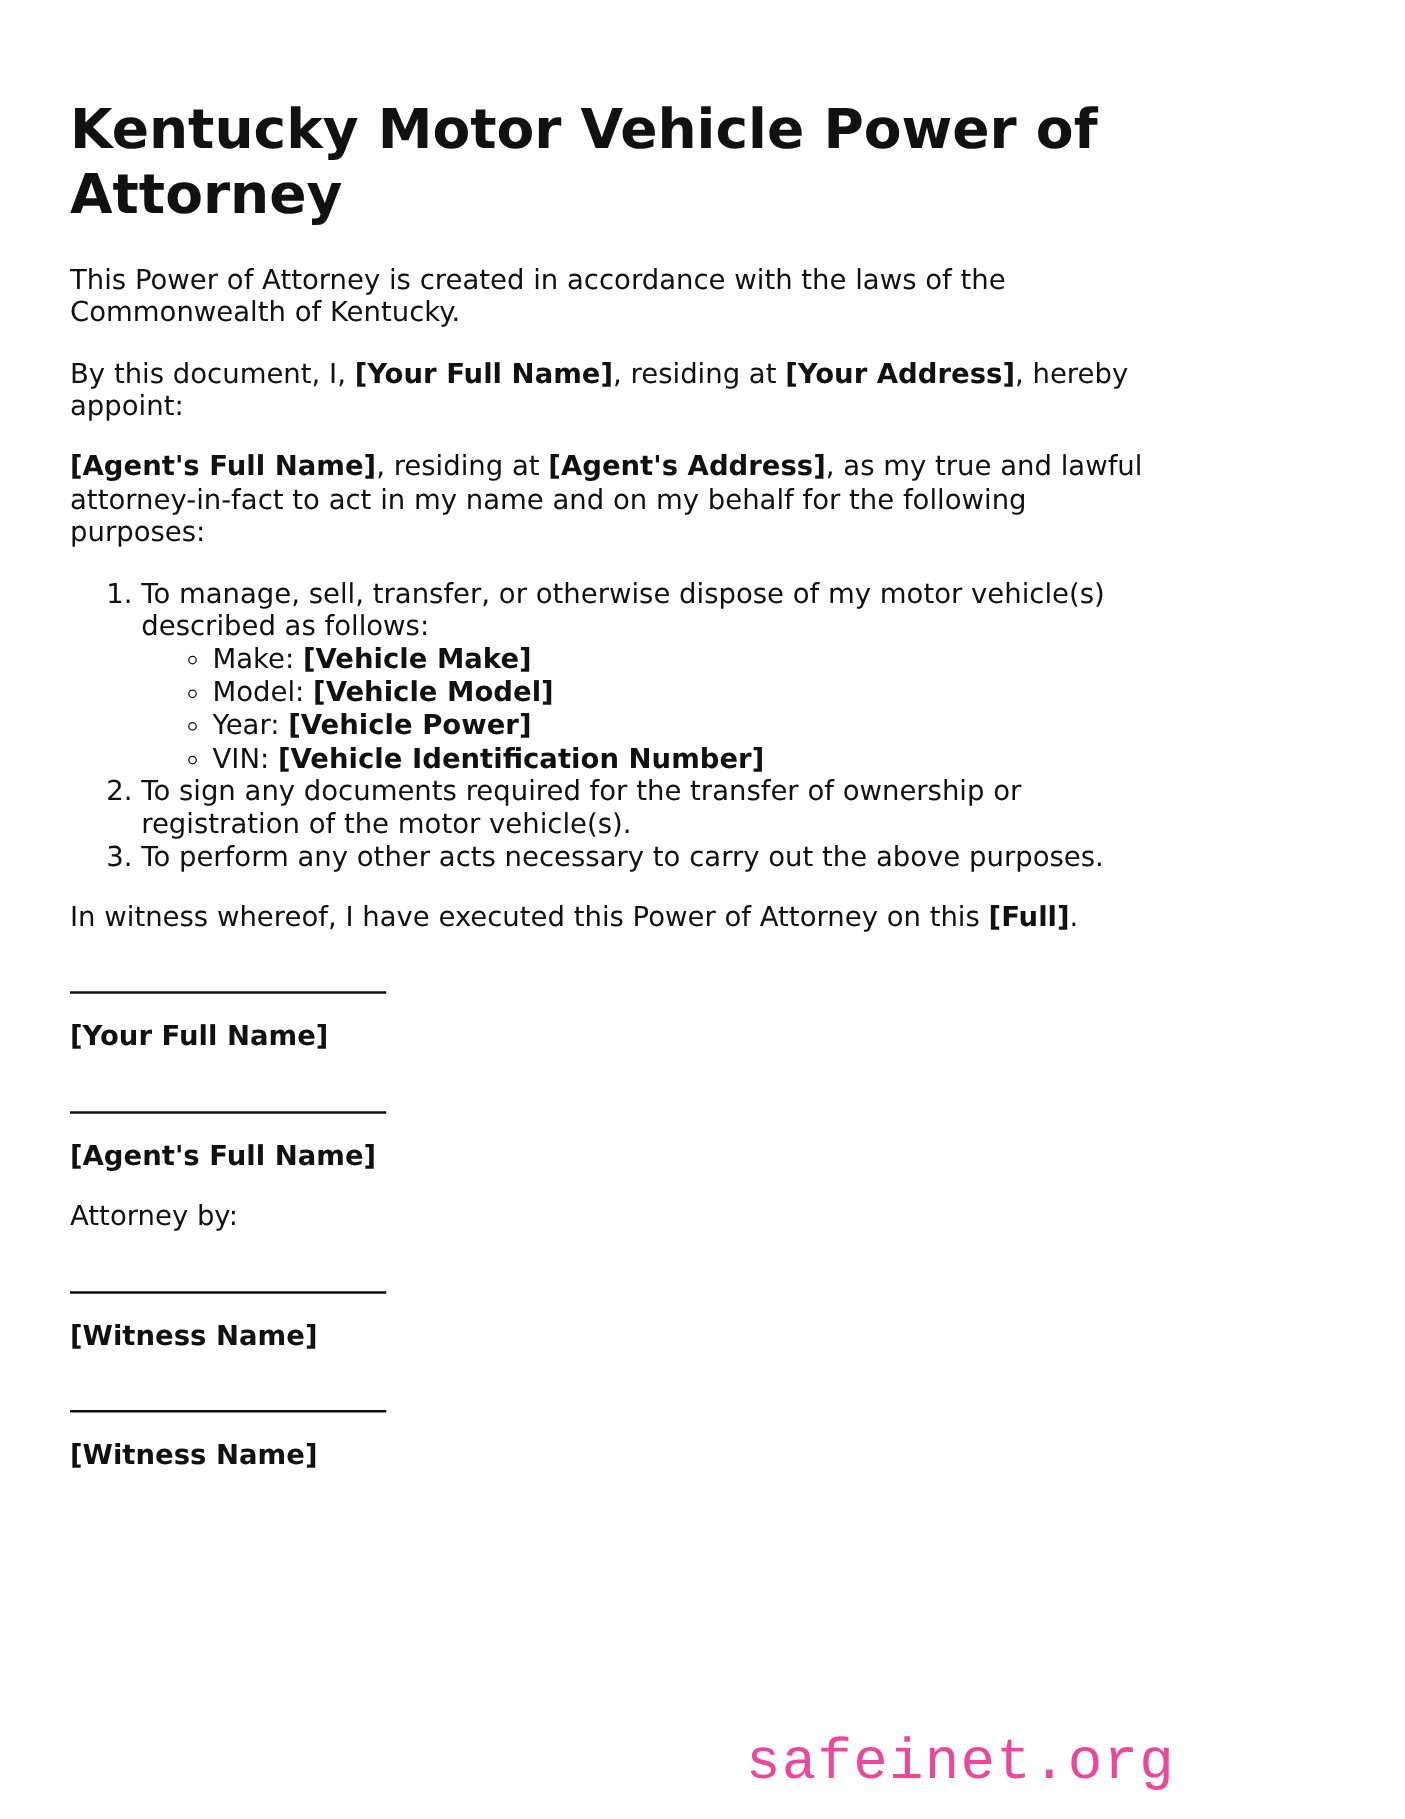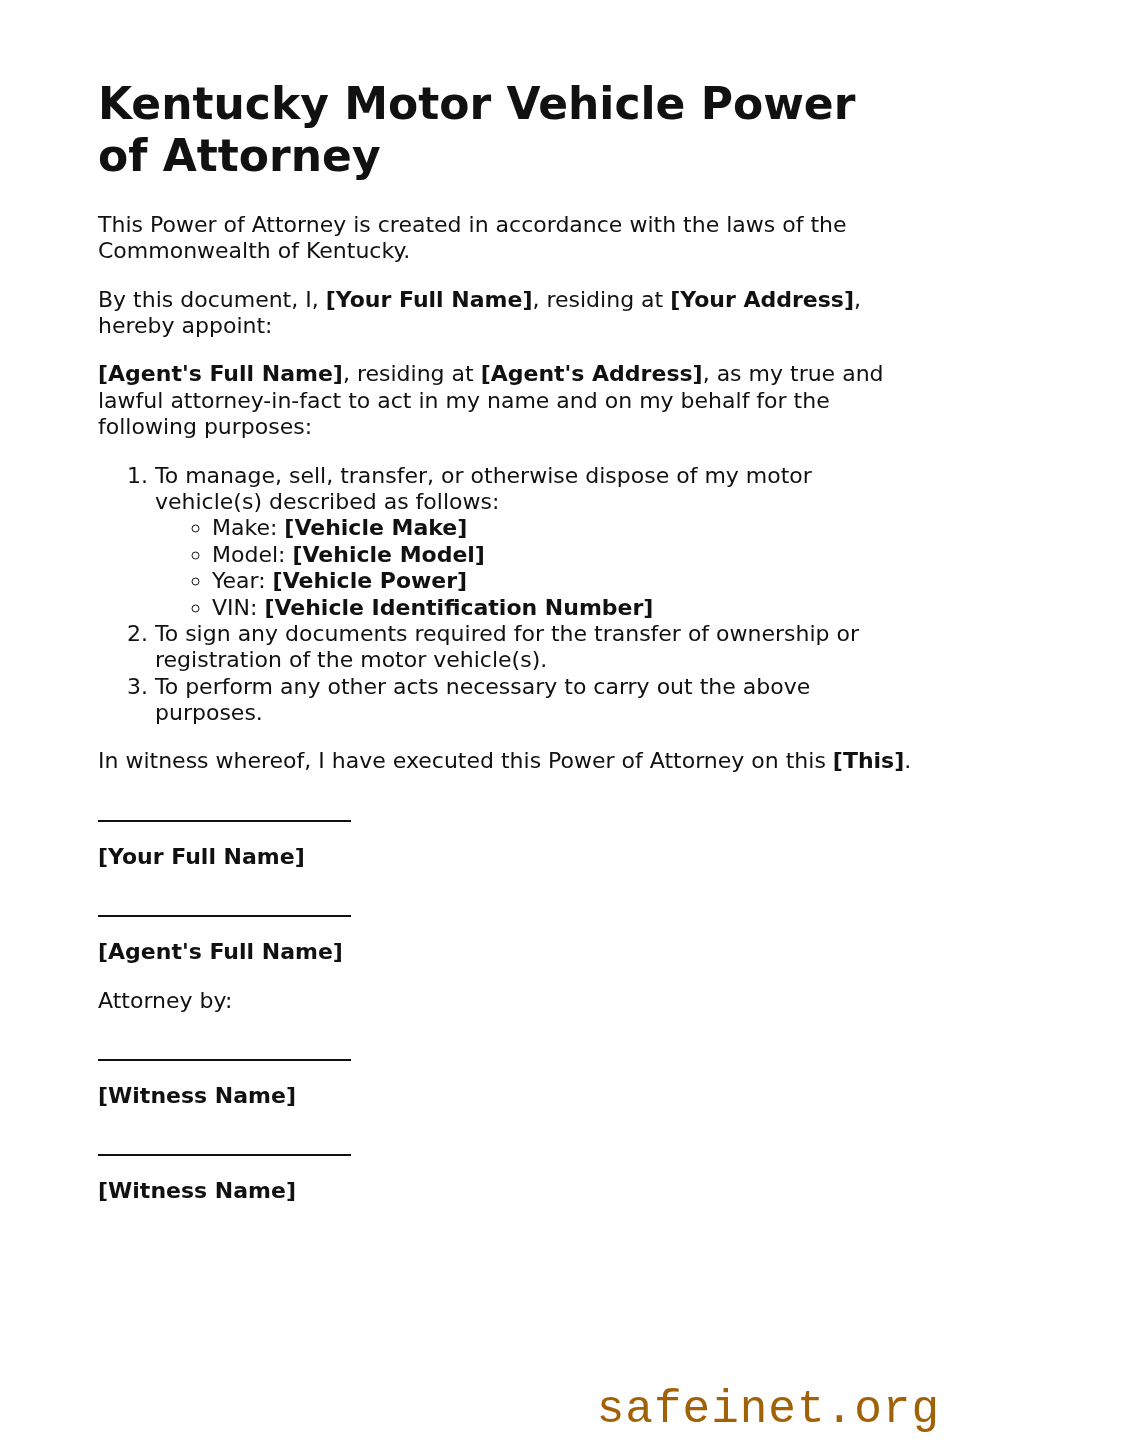--- a/index.html
+++ b/index.html
@@ -5,21 +5,21 @@
   html, body {
     margin: 0;
     padding: 0;
     background: #ffffff;
   }
   .page {
     position: relative;
     width: 980px;
     height: 1455px;
     box-sizing: border-box;
-    padding: 78px 62px 0 98px;
+    padding: 78px 62px 0 56px;
     background: #ffffff;
     font-family: "DejaVu Sans", "Liberation Sans", sans-serif;
     font-size: 22px;
     line-height: 1.2;
     color: #111111;
     overflow: hidden;
   }
   h1.doc-title {
     font-size: 44px;
     line-height: 1.18;
@@ -54,21 +54,21 @@
   .sig-label {
     font-weight: bold;
   }
   .watermark {
     position: absolute;
     right: 40px;
     bottom: 22px;
     font-family: "Liberation Mono", "DejaVu Sans Mono", monospace;
     font-size: 46px;
     line-height: 1;
-    color: #a16207;
+    color: #ec4899;
     letter-spacing: 1px;
   }
 </style>
 </head>
 <body>
 
 <div class="page">
 
   <h1 class="doc-title">Kentucky Motor Vehicle Power of Attorney</h1>
 
@@ -86,21 +86,21 @@
         <li>Model: <strong>[Vehicle Model]</strong></li>
         <li>Year: <strong>[Vehicle Power]</strong></li>
         <li>VIN: <strong>[Vehicle Identification Number]</strong></li>
       </ul>
     </li>
     <li>To sign any documents required for the transfer of ownership or registration of the motor vehicle(s).</li>
     <li>To perform any other acts necessary to carry out the above purposes.</li>
   </ol>
 
 
-  <p>In witness whereof, I have executed this Power of Attorney on this <strong>[This]</strong>.</p>
+  <p>In witness whereof, I have executed this Power of Attorney on this <strong>[Full]</strong>.</p>
 
   <div class="sig-line"></div>
   <p class="sig-label">[Your Full Name]</p>
 
   <div class="sig-line"></div>
   <p class="sig-label">[Agent's Full Name]</p>
 
   <p>Attorney by:</p>
 
   <div class="sig-line"></div>

